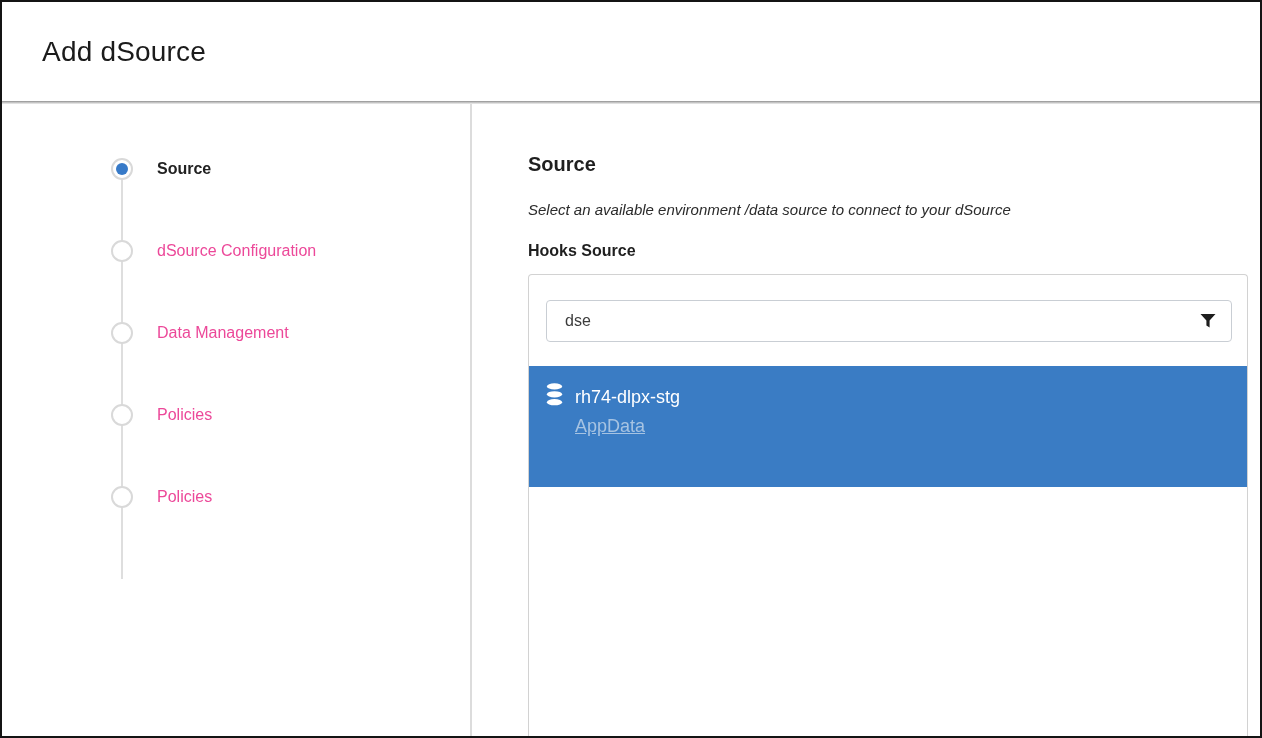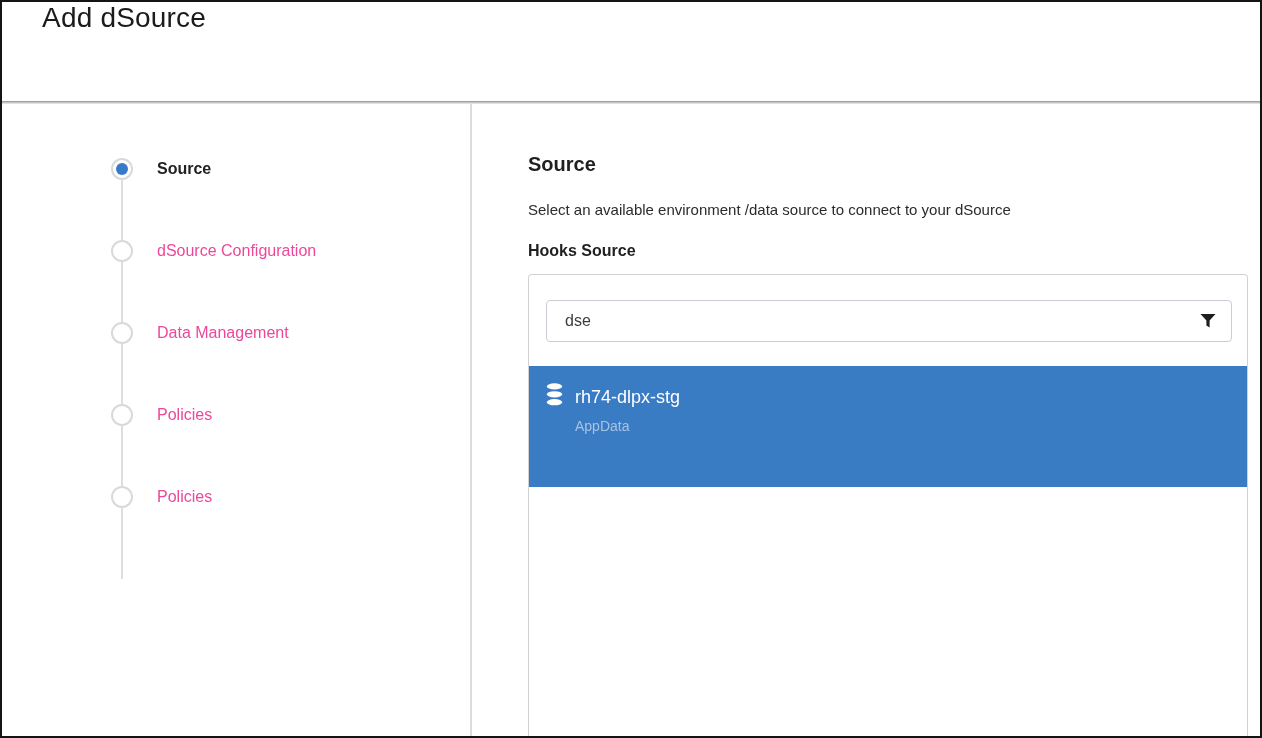--- a/index.html
+++ b/index.html
@@ -10,21 +10,21 @@
     width: 1262px; height: 738px;
     border: 2px solid #141414;
     background: #fff;
     display: flex; flex-direction: column;
     overflow: hidden;
   }
 
   
   .header {
     height: 99px; flex: 0 0 auto;
-    display: flex; align-items: flex-start;
+    display: flex; align-items: center;
     padding-left: 40px;
   }
   .dialog-title {
     font-size: 28px; font-weight: 400; color: #1b1b1b;
     letter-spacing: 0.2px;
   }
   .header-rule {
     height: 3px; flex: 0 0 auto;
     background: linear-gradient(180deg, #8f8f8f 0%, #c9c9c9 55%, #efefef 100%);
   }
@@ -76,20 +76,21 @@
     display: flex; flex-direction: column;
     padding: 49px 0 0 56px;
   }
   .content-heading {
     font-size: 20px; font-weight: 700; color: #1f1f1f;
     margin: 0 0 25px 0;
   }
   .content-description {
     font-size: 15px; color: #2b2b2b;
     margin: 0 0 24px 0;
+    font-style: italic;
   }
   .field-label {
     font-size: 16px; font-weight: 700; color: #1f1f1f;
     margin: 0 0 14px 0;
   }
 
   .source-list-container {
     width: 720px; flex: 1;
     border: 1px solid #d2d2d2;
     border-bottom: none;
@@ -121,22 +122,22 @@
     position: relative;
     padding: 13px 10px 0 46px;
     cursor: pointer;
   }
   .result-db-icon {
     position: absolute; left: 17px; top: 17px;
     display: flex;
   }
   .result-name { font-size: 18px; font-weight: 700; line-height: 22px; }
   .result-env  { font-size: 18px; line-height: 22px; margin-top: 7px; }
-  .result-type { font-size: 14px; line-height: 22px; margin-top: 7px;
-                 color: var(--muted-on-blue, #a6c3e2); }
+  .result-type { font-size: 18px; line-height: 22px; margin-top: 7px;
+                 color: var(--muted-on-blue, #a6c3e2); text-decoration: underline; }
 </style>
 </head>
 <body>
 
 <div class="dialog">
 
   <div class="header">
     <div class="dialog-title">Add dSource</div>
   </div>
   <div class="header-rule"></div>

